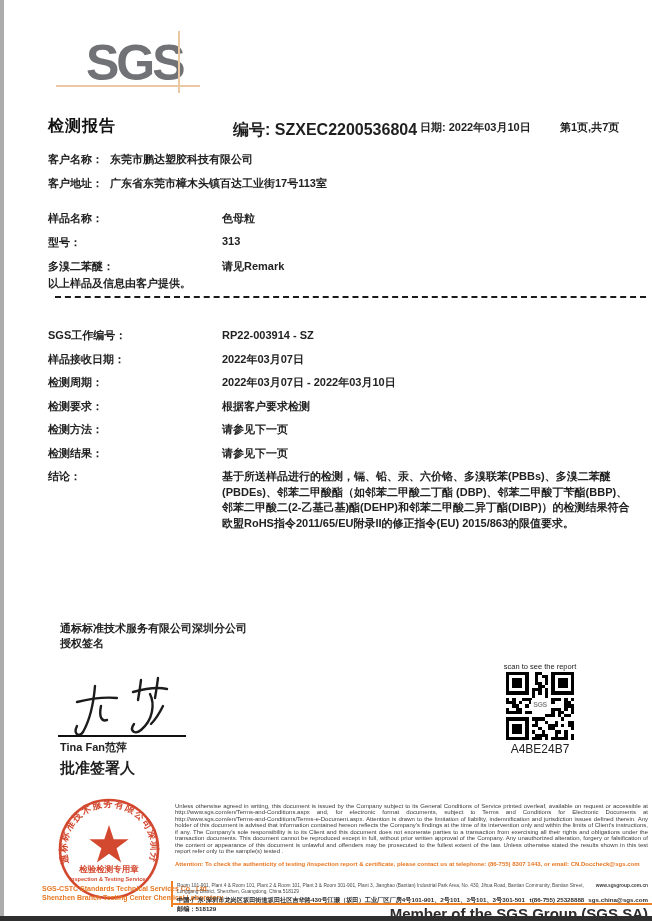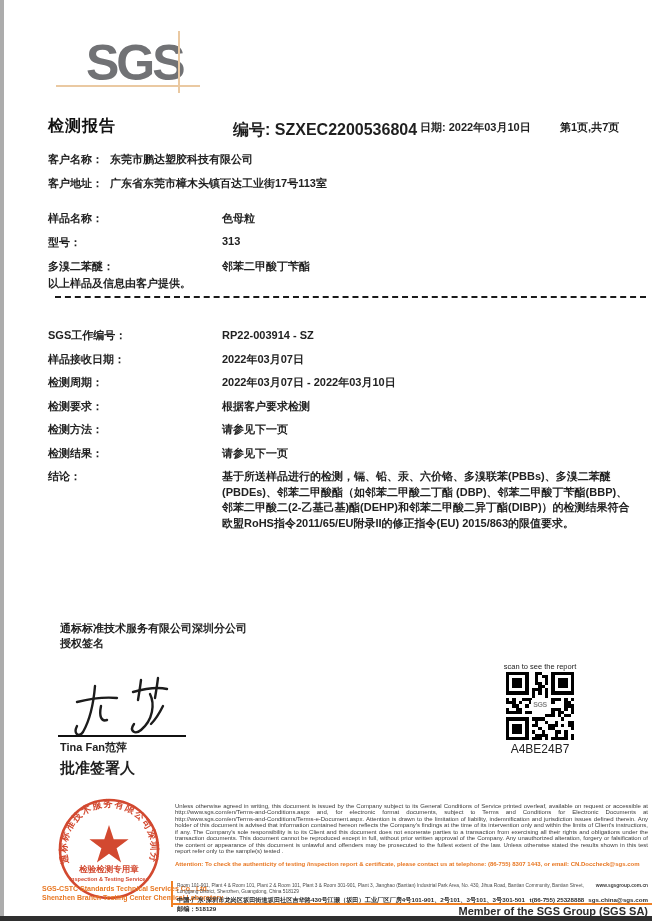--- a/index.html
+++ b/index.html
@@ -63,21 +63,21 @@
   .disclaimer { position:absolute; left:175px; top:803px; width:473px; font-size:6px; line-height:6.45px; color:#3b3b3b; text-align:justify; font-weight:500; }
   .attention { position:absolute; left:175px; top:861px; width:473px; font-size:6px; line-height:6.6px; color:#e87722; font-weight:bold; }
   .addr-divider { position:absolute; left:171px; top:881px; width:2px; height:26px; background:#f08024; }
   .addr-block { position:absolute; left:177px; top:883px; width:471px; }
   .addr-line1 { display:flex; justify-content:space-between; font-size:4.8px; color:#4a4a4a; line-height:6px; }
   .addr-line1 .site { font-weight:bold; color:#3c3c3c; flex:none; margin-left:4px; }
   .addr-line2 { display:flex; justify-content:space-between; font-size:6.2px; color:#2e2e2e; line-height:9px; font-weight:600; }
   .addr-line2 .tel { flex:none; margin-left:4px; }
   .addr-line2 .mail { flex:none; margin-left:4px; }
   .footer-hline { position:absolute; left:172px; top:903px; width:480px; height:2px; background:#f08024; }
-  .member { position:absolute; left:0; top:905px; width:648px; text-align:right; font-size:11px; color:#2d2d2d; font-weight:600; }
+  .member { position:absolute; left:0; top:905px; width:648px; text-align:right; font-size:15px; color:#2d2d2d; font-weight:600; }
 </style>
 </head>
 <body>
 
 <div class="page">
 
   <div class="edge-left"></div>
 
   <div class="logo-text">SGS</div>
   <div class="logo-hline"></div>
@@ -105,21 +105,21 @@
     <div class="row">
       <span class="lbl">样品名称：</span>
       <span class="val">色母粒</span>
     </div>
     <div class="row">
       <span class="lbl">型号：</span>
       <span class="val">313</span>
     </div>
     <div class="row">
       <span class="lbl">多溴二苯醚：</span>
-      <span class="val">邻苯二甲酸丁苄酯</span>
+      <span class="val">请见Remark</span>
     </div>
   </div>
   <div class="sample-note">以上样品及信息由客户提供。</div>
 
   <div class="dashed-sep"></div>
 
   <div class="sgs-block">
     <div class="row">
       <span class="lbl">SGS工作编号：</span>
       <span class="val">RP22-003914 - SZ</span>

